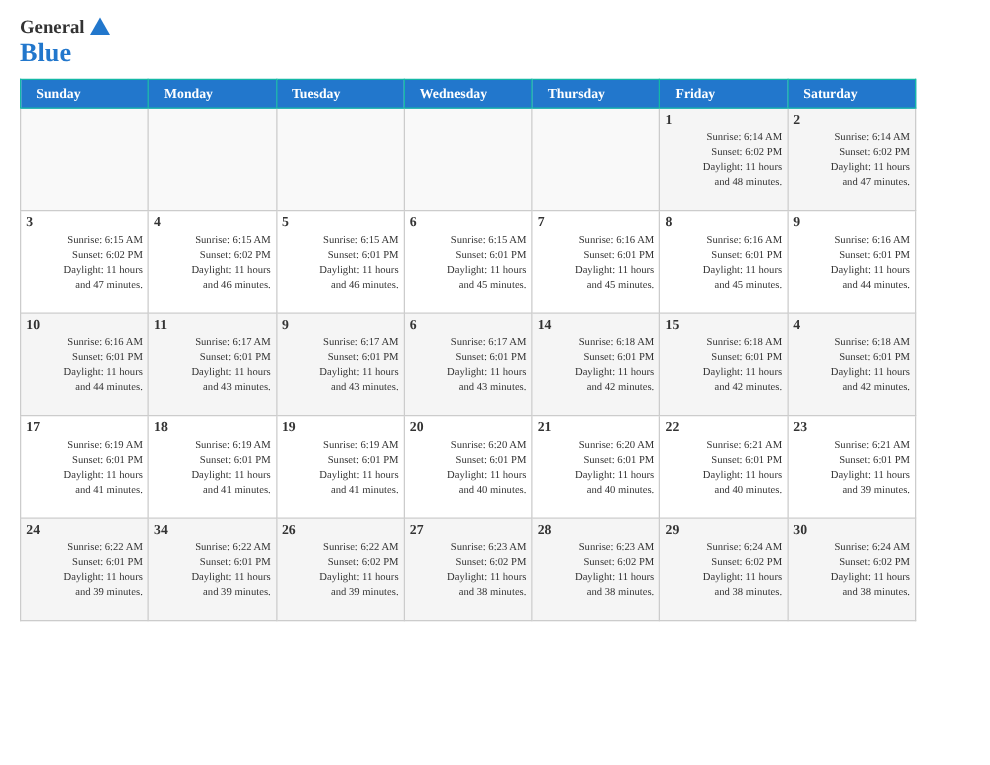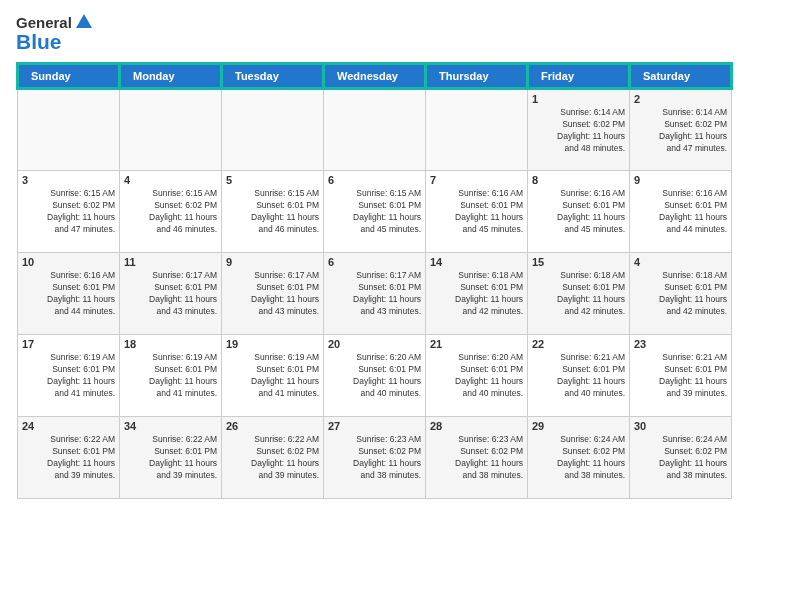--- a/index.html
+++ b/index.html
@@ -7,20 +7,21 @@
       font-family: Arial, sans-serif;
       background: #fff;
       width: 792px;
       height: 612px;
       overflow: hidden;
     }
     .page {
       width: 749px;
       height: 612px;
       padding: 12px 16px;
+      font-family: Liberation Serif, serif;
     }
     .header {
       display: flex;
       justify-content: space-between;
       align-items: flex-start;
       margin-bottom: 8px;
     }
     .logo {
       display: flex;
       flex-direction: column;
@@ -47,21 +48,21 @@
       width: 100%;
       border-collapse: collapse;
       table-layout: fixed;
     }
     .calendar thead tr th {
       background: #2277cc;
       color: #fff;
       font-size: 11px;
       font-weight: bold;
       padding: 5px 12px;
-      border: 3px solid #14b8a6;
+      border: 1px solid #14b8a6;
       text-align: left;
     }
     .calendar tbody tr td {
       border: 1px solid #ccc;
       vertical-align: top;
       padding: 3px 4px;
       font-size: 9px;
       color: #333;
       height: 82px;
       background: #fff;

